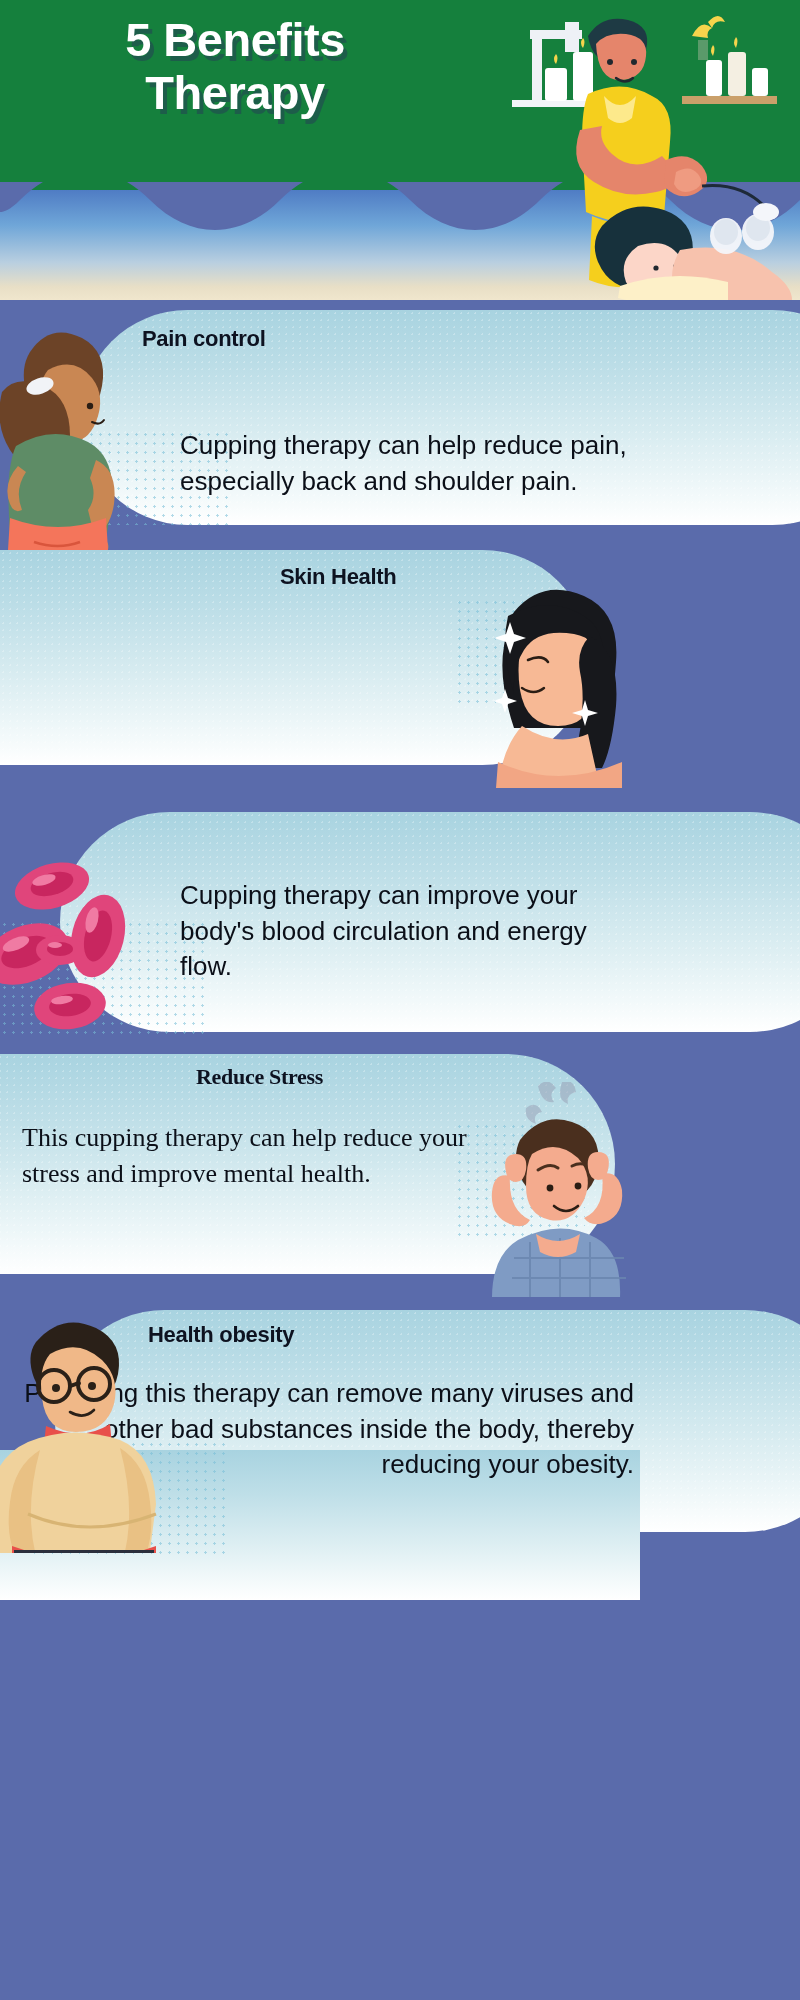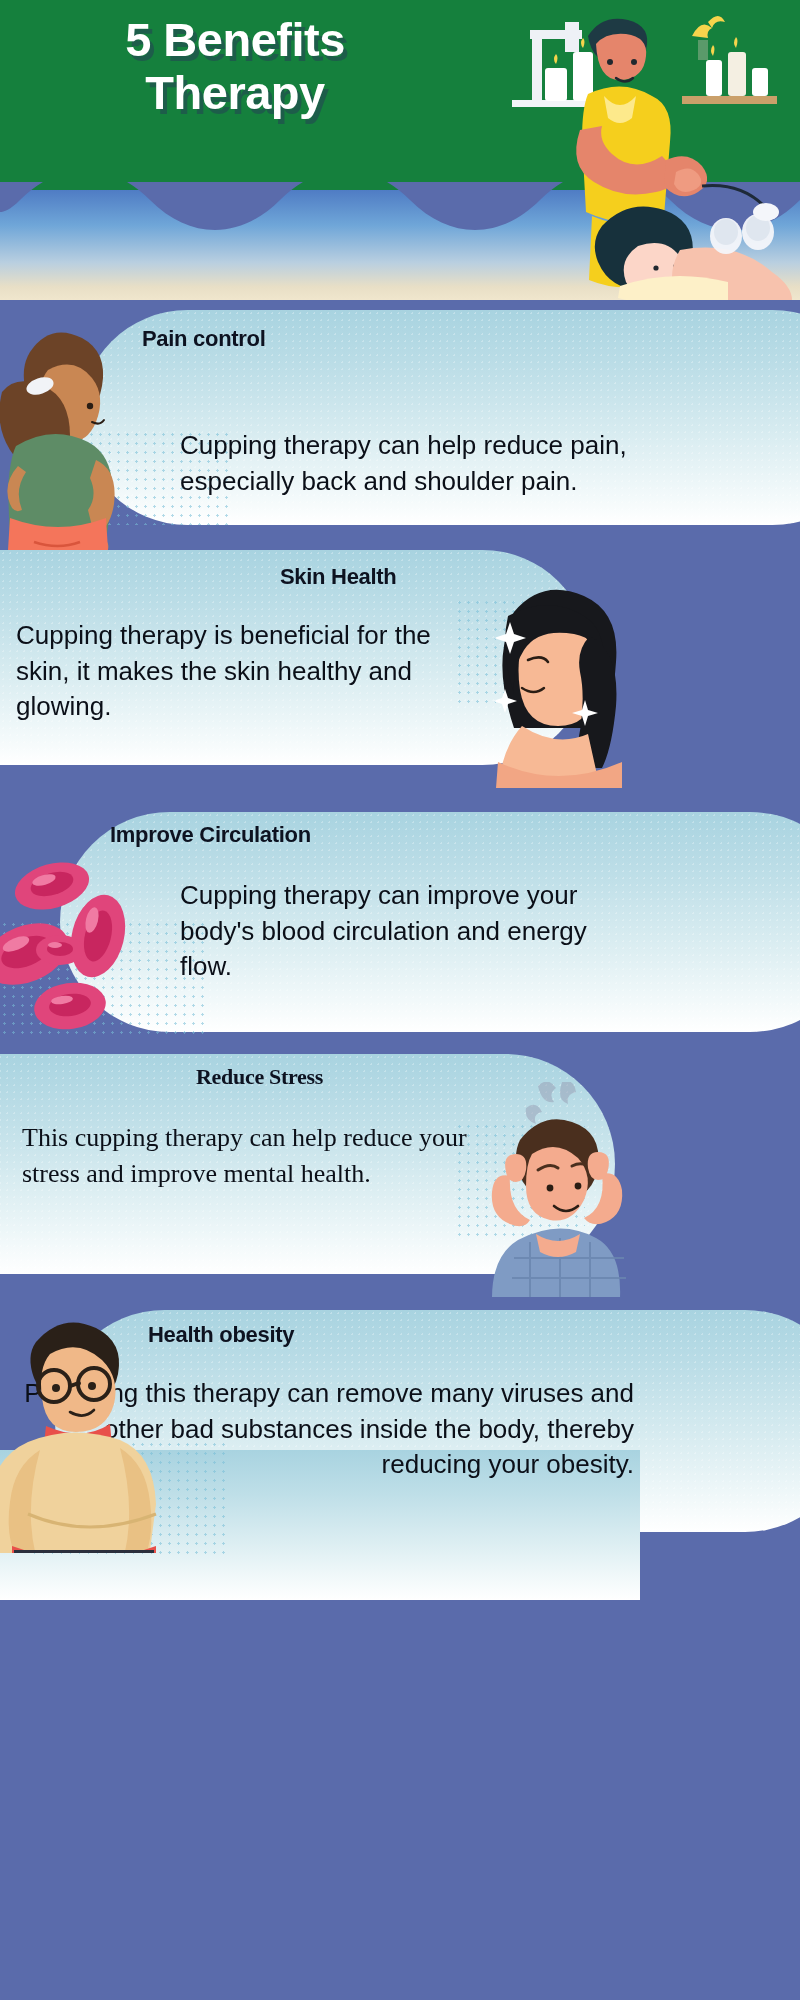--- a/index.html
+++ b/index.html
@@ -183,21 +183,20 @@
     <path d="M60,150 q34,22 66,8 l12,54 l-102,0 q4,-40 24,-62z" fill="#f7b995"></path>
     <path d="M36,186 q60,28 124,0 l0,26 l-126,0z" fill="#f2a684"></path>
     <g fill="#ffffff">
       <path d="M44,58 l4,-12 l4,12 l12,4 l-12,4 l-4,12 l-4,-12 l-12,-4z"></path>
       <path d="M40,122 l3,-9 l3,9 l9,3 l-9,3 l-3,9 l-3,-9 l-9,-3z"></path>
       <path d="M120,134 l3,-10 l3,10 l10,3 l-10,3 l-3,10 l-3,-10 l-10,-3z"></path>
     </g>
   </svg>
 
   <div class="card-title" style="left:280px;top:26px;">Skin Health</div>
-  <div class="card-body" style="left:16px;top:80px;width:470px;">Cupping therapy is beneficial for the skin, it makes the skin healthy and glowing.</div>
 </div>
 
 <div class="card" style="top:800px;height:255px;">
   <div class="pill" style="left:60px;top:12px;width:800px;height:220px;border-radius:110px;">
     <div class="pill-tex"></div>
   </div>
   <div class="speckle" style="left:0px;top:120px;width:210px;height:120px;"></div>
 
   <svg class="illu" style="left:-10px;top:58px;width:190px;height:180px;" viewBox="0 0 190 180">
     <g>
@@ -220,21 +219,20 @@
       <ellipse cx="70" cy="91" rx="13" ry="7" fill="#c8265f"></ellipse>
       <ellipse cx="65" cy="87" rx="7" ry="3" fill="#f07ba3"></ellipse>
     </g>
     <g>
       <ellipse cx="80" cy="148" rx="36" ry="23" fill="#e0457b" transform="rotate(-8 80 148)"></ellipse>
       <ellipse cx="80" cy="147" rx="21" ry="11" fill="#c8265f" transform="rotate(-8 80 147)"></ellipse>
       <ellipse cx="72" cy="142" rx="11" ry="4" fill="#f07ba3" transform="rotate(-8 72 142)"></ellipse>
     </g>
   </svg>
 
-  <div class="card-title" style="left:110px;top:22px;">Improve Circulation</div>
   <div class="card-body" style="left:180px;top:78px;width:450px;">Cupping therapy can improve your body's blood circulation and energy flow.</div>
 </div>
 
 <div class="card" style="top:1042px;height:255px;font-family:Liberation Serif, serif;">
   <div class="pill" style="left:-185px;top:12px;width:800px;height:220px;border-radius:110px;">
     <div class="pill-tex"></div>
   </div>
   <div class="speckle" style="left:455px;top:80px;width:130px;height:120px;"></div>
 
   <svg class="illu" style="left:468px;top:40px;width:180px;height:215px;" viewBox="0 0 180 215">

